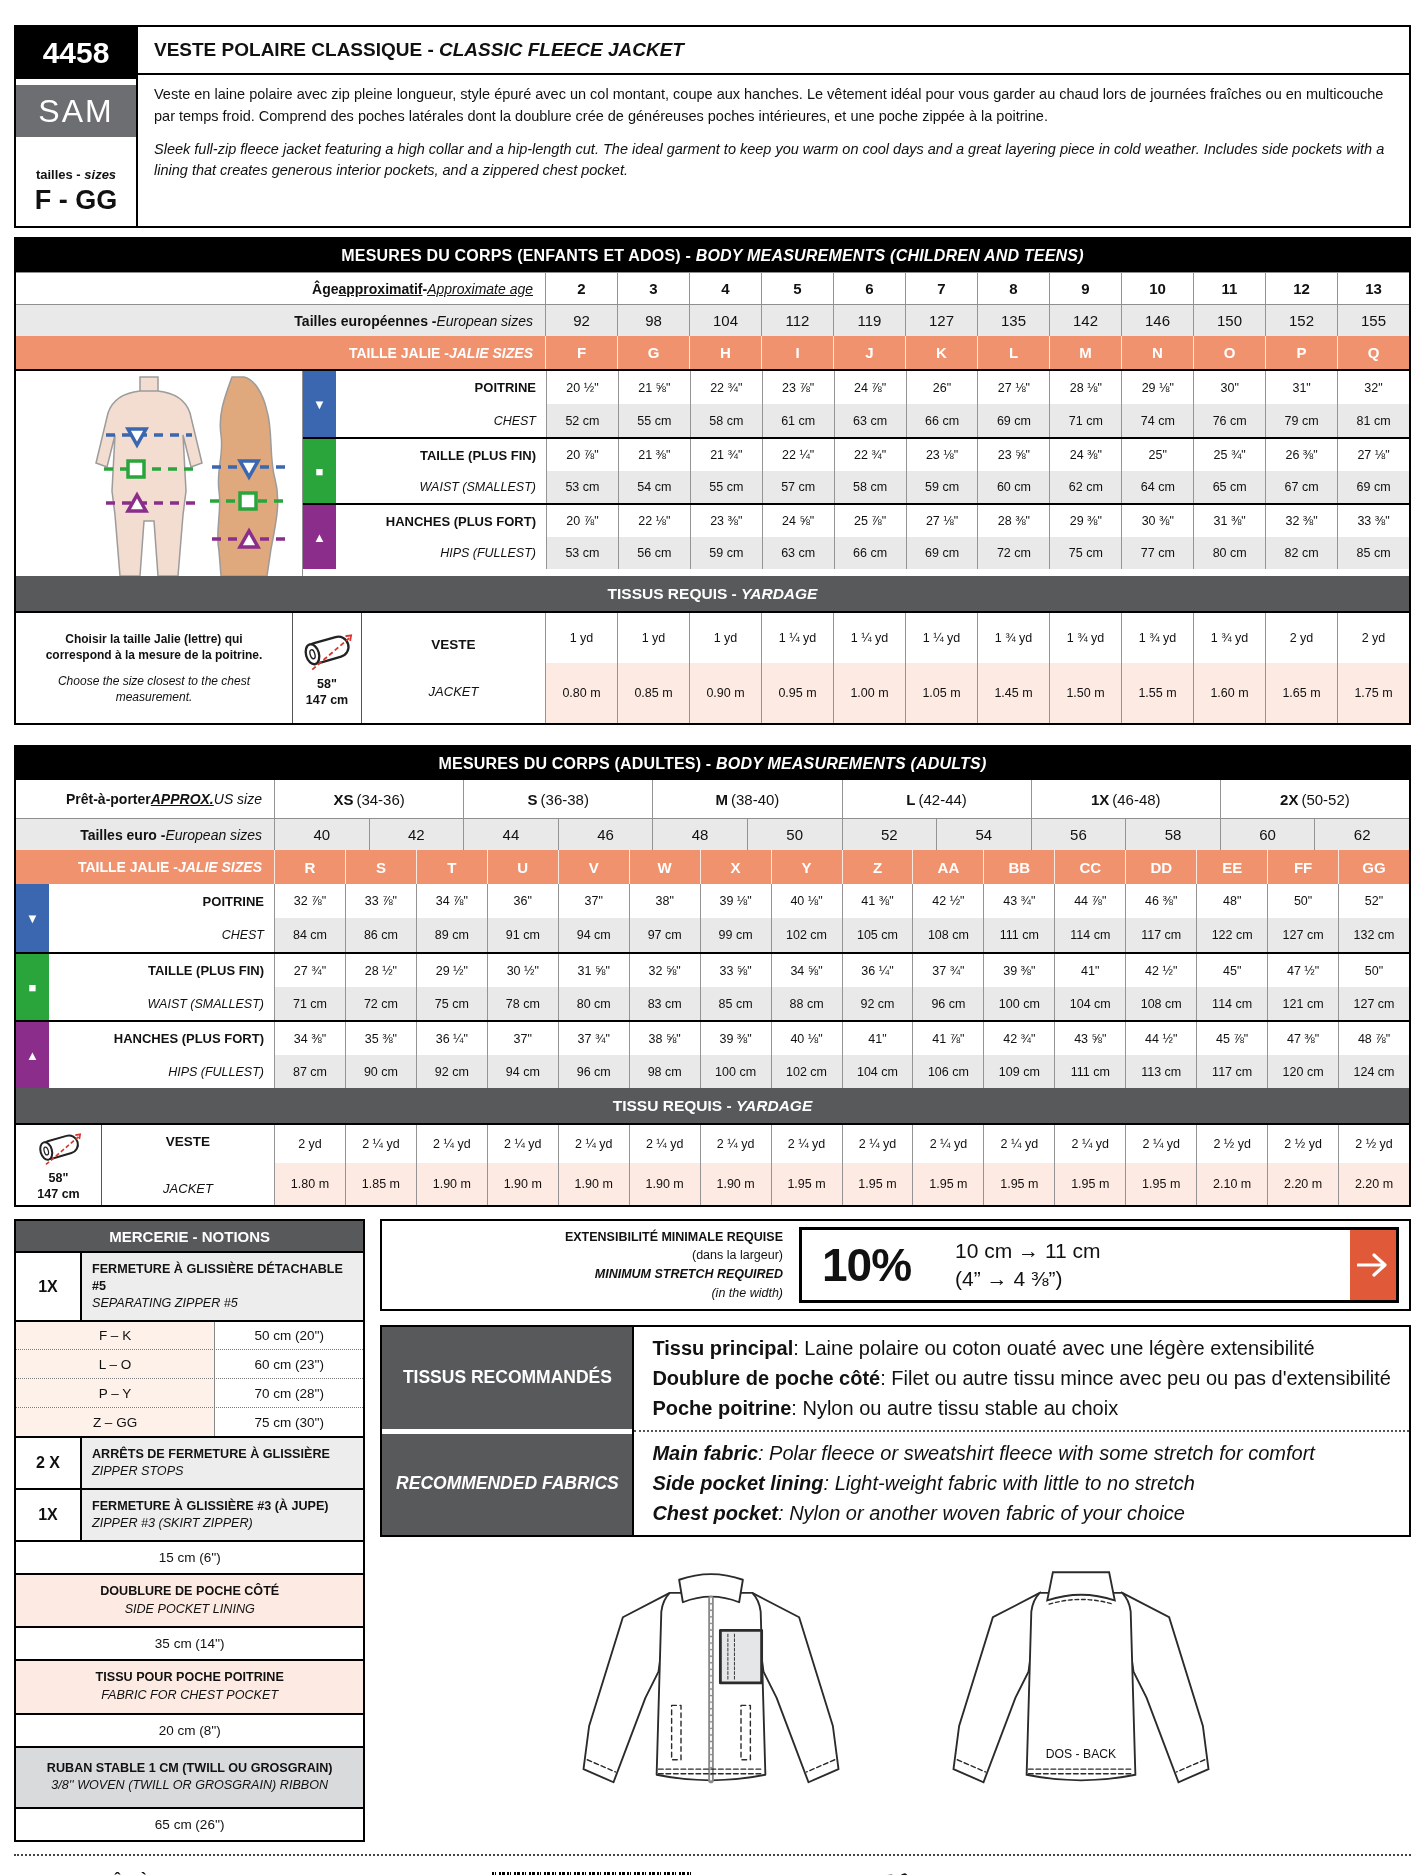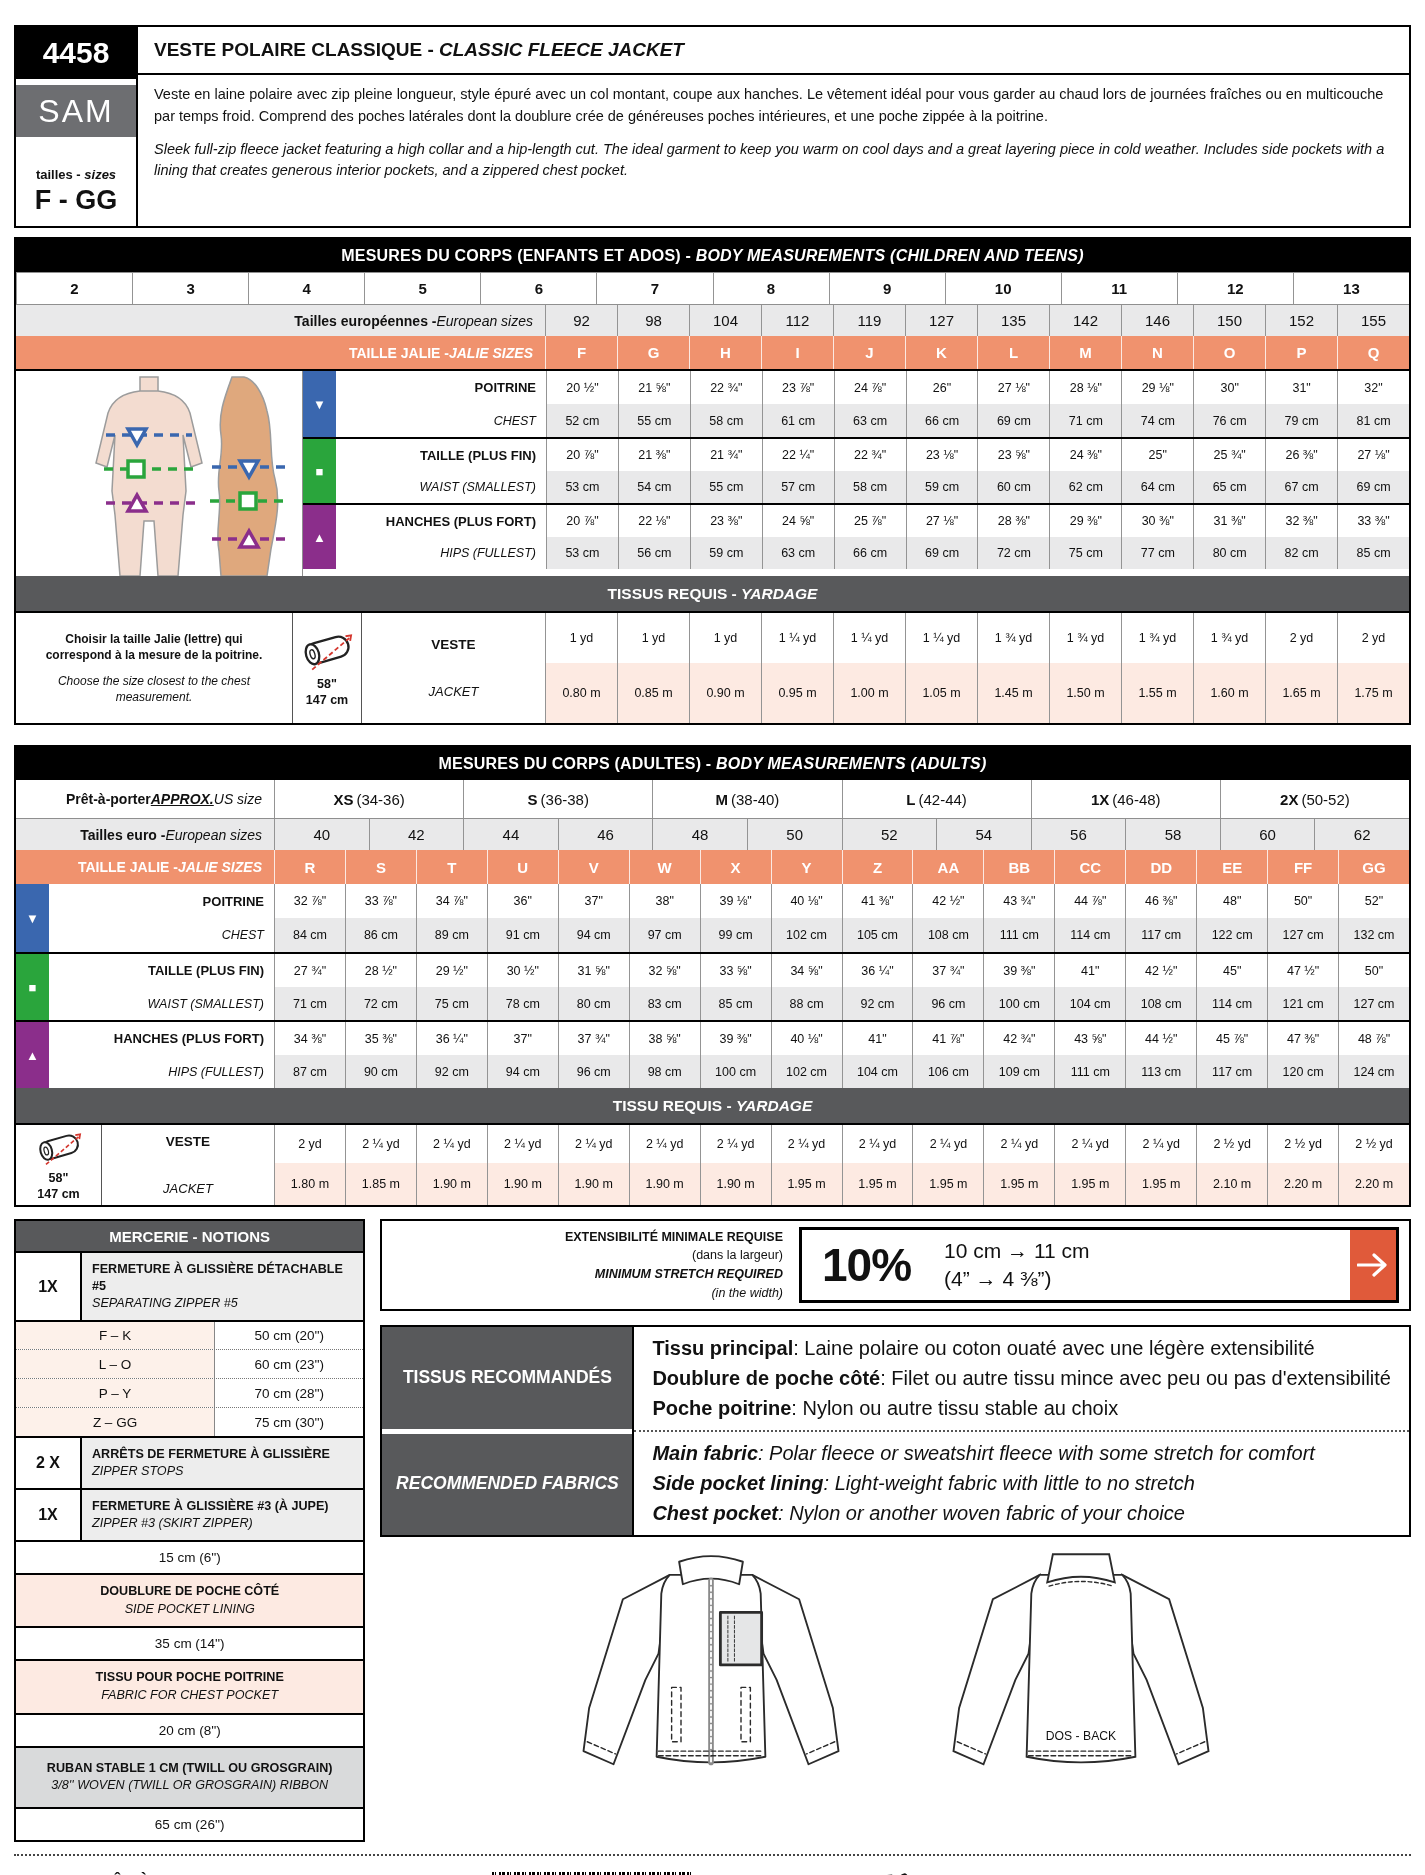--- a/index.html
+++ b/index.html
@@ -104,34 +104,34 @@
 .n-val{height:33px;border-top:2px solid #000;display:flex;align-items:center;justify-content:center;font-size:13.5px;background:#fff}
 .n-head{border-top:2px solid #000;padding:8px 6px;text-align:center}
 .n-head.pink{background:#fdeae2}
 .n-head.gray{background:#d9dadb}
 .n-head .fr{font-weight:bold;font-size:12.6px;line-height:1.4}
 .n-head .en{font-style:italic;font-size:12.6px;line-height:1.4}
 .n-head.tall{padding:12px 6px}
 .rcol{flex:1;margin-left:15px;display:flex;flex-direction:column}
 .stretch{border:2px solid #000;height:92px;display:flex;align-items:center;padding:6px 10px;gap:16px}
 .st-text{flex:1;text-align:right;font-size:12.5px;line-height:1.5}
-.st-box{width:600px;height:76px;border:3px solid #000;display:flex;align-items:center;position:relative;padding-left:20px;gap:33px}
+.st-box{width:600px;height:76px;border:3px solid #000;display:flex;align-items:center;position:relative;padding-left:20px;gap:44px}
 .st-pct{font-size:46px;font-weight:bold;letter-spacing:-1px}
 .st-vals{font-size:21px;line-height:1.35}
 .st-arrow{position:absolute;right:0;top:0;bottom:0;width:46px;background:#e05a3a;display:flex;align-items:center;justify-content:center}
 .fabrics{border:2px solid #000;margin-top:14px;display:flex;min-height:190px}
 .f-left{width:252px;display:flex;flex-direction:column;gap:5px;background:#fff;border-right:2px solid #000}
 .f-box{flex:1;background:#58595b;color:#fff;display:flex;align-items:center;justify-content:center;text-align:center;font-weight:bold;font-size:17.5px;line-height:1.35;padding:8px}
 .f-box.en{font-style:italic}
 .f-right{flex:1;display:flex;flex-direction:column;min-width:0}
 .f-sec{flex:1;padding:10px 18px;display:flex;flex-direction:column;justify-content:center;gap:7px}
 .f-sec.en{border-top:2px dotted #555}
 .f-line{font-size:20px;white-space:nowrap}
 .f-sec.en .f-line{font-style:italic}
-.jackets{flex:1;display:flex;align-items:flex-start;justify-content:center;gap:70px;padding-top:2px}
+.jackets{flex:1;display:flex;align-items:flex-start;justify-content:center;gap:70px;padding-top:20px}
 
 
 .footer{border-top:2px dotted #444;margin-top:12px;padding-top:16px;display:flex;align-items:flex-start}
 .f-ready{display:flex;gap:14px;width:478px;padding-left:14px}
 .ready-text .l1{font-weight:bold;font-size:17px;margin-bottom:5px}
 .barcode{width:200px}
 .bars{height:50px;background:repeating-linear-gradient(90deg,#000 0,#000 2px,#fff 2px,#fff 3px,#000 3px,#000 4px,#fff 4px,#fff 7px,#000 7px,#000 9px,#fff 9px,#fff 10px,#000 10px,#000 13px,#fff 13px,#fff 15px)}
 .logo-block{margin-left:140px;width:130px}
 .logo-script{font-family:"DejaVu Serif",serif;font-style:italic;font-weight:bold;font-size:42px;line-height:.95;transform:rotate(-6deg)}
 .cright{margin-left:26px;font-size:14.5px;line-height:1.55}
@@ -156,20 +156,26 @@
         <p class="fr-p">Veste en laine polaire avec zip pleine longueur, style épuré avec un col montant, coupe aux hanches. Le vêtement idéal pour vous garder au chaud lors de journées fraîches ou en multicouche par temps froid. Comprend des poches latérales dont la doublure crée de généreuses poches intérieures, et une poche zippée à la poitrine.</p>
         <p class="en-p">Sleek full-zip fleece jacket featuring a high collar and a hip-length cut. The ideal garment to keep you warm on cool days and a great layering piece in cold weather. Includes side pockets with a lining that creates generous interior pockets, and a zippered chest pocket.</p>
       </div>
     </div>
   </div>
 
   <div class="tbl kids">
     <div class="tbar"><span>MESURES DU CORPS (ENFANTS ET ADOS) - </span>&nbsp;<span class="it">BODY MEASUREMENTS (CHILDREN AND TEENS)</span></div>
 
     <div class="krow row-age">
+      <div class="rlabel">
+            <span class="b">Âge </span>
+            <span class="b u">approximatif</span>
+            <span class="b"> - </span>
+            <span class="it u">Approximate age</span>
+          </div>
       <div class="cells c12">
             <div class="cell">2</div>
             <div class="cell">3</div>
             <div class="cell">4</div>
             <div class="cell">5</div>
             <div class="cell">6</div>
             <div class="cell">7</div>
             <div class="cell">8</div>
             <div class="cell">9</div>
             <div class="cell">10</div>

